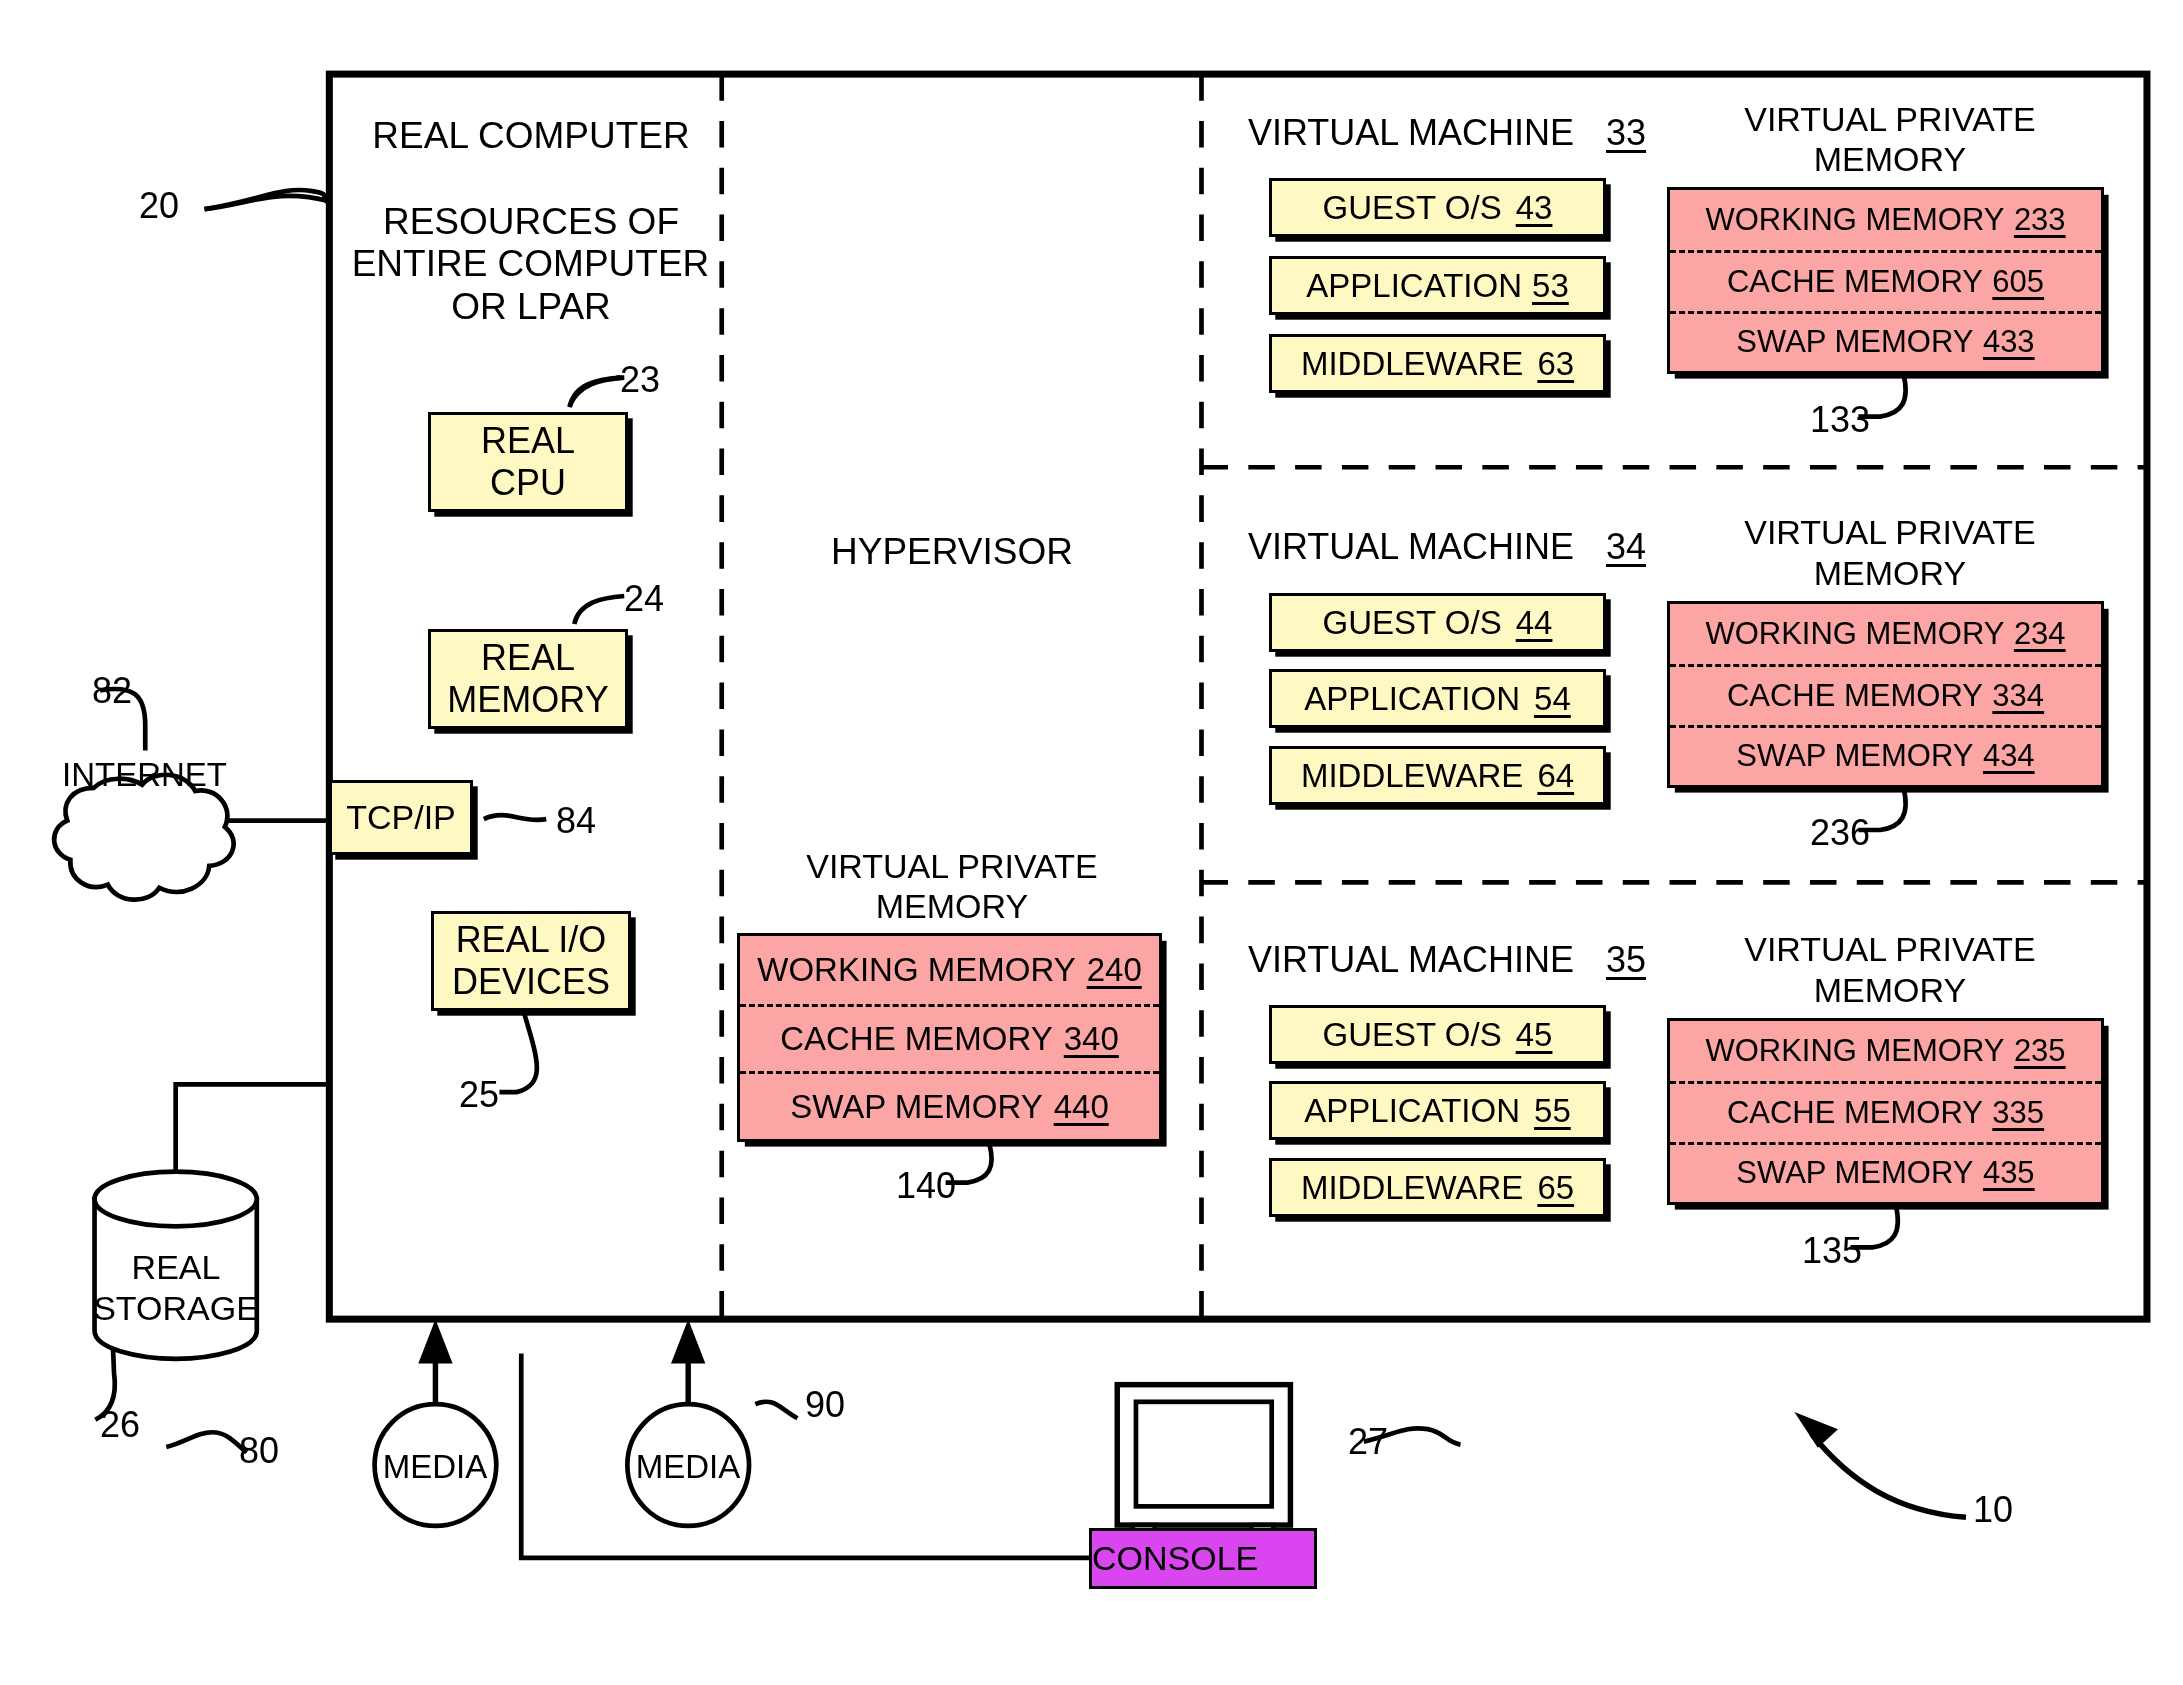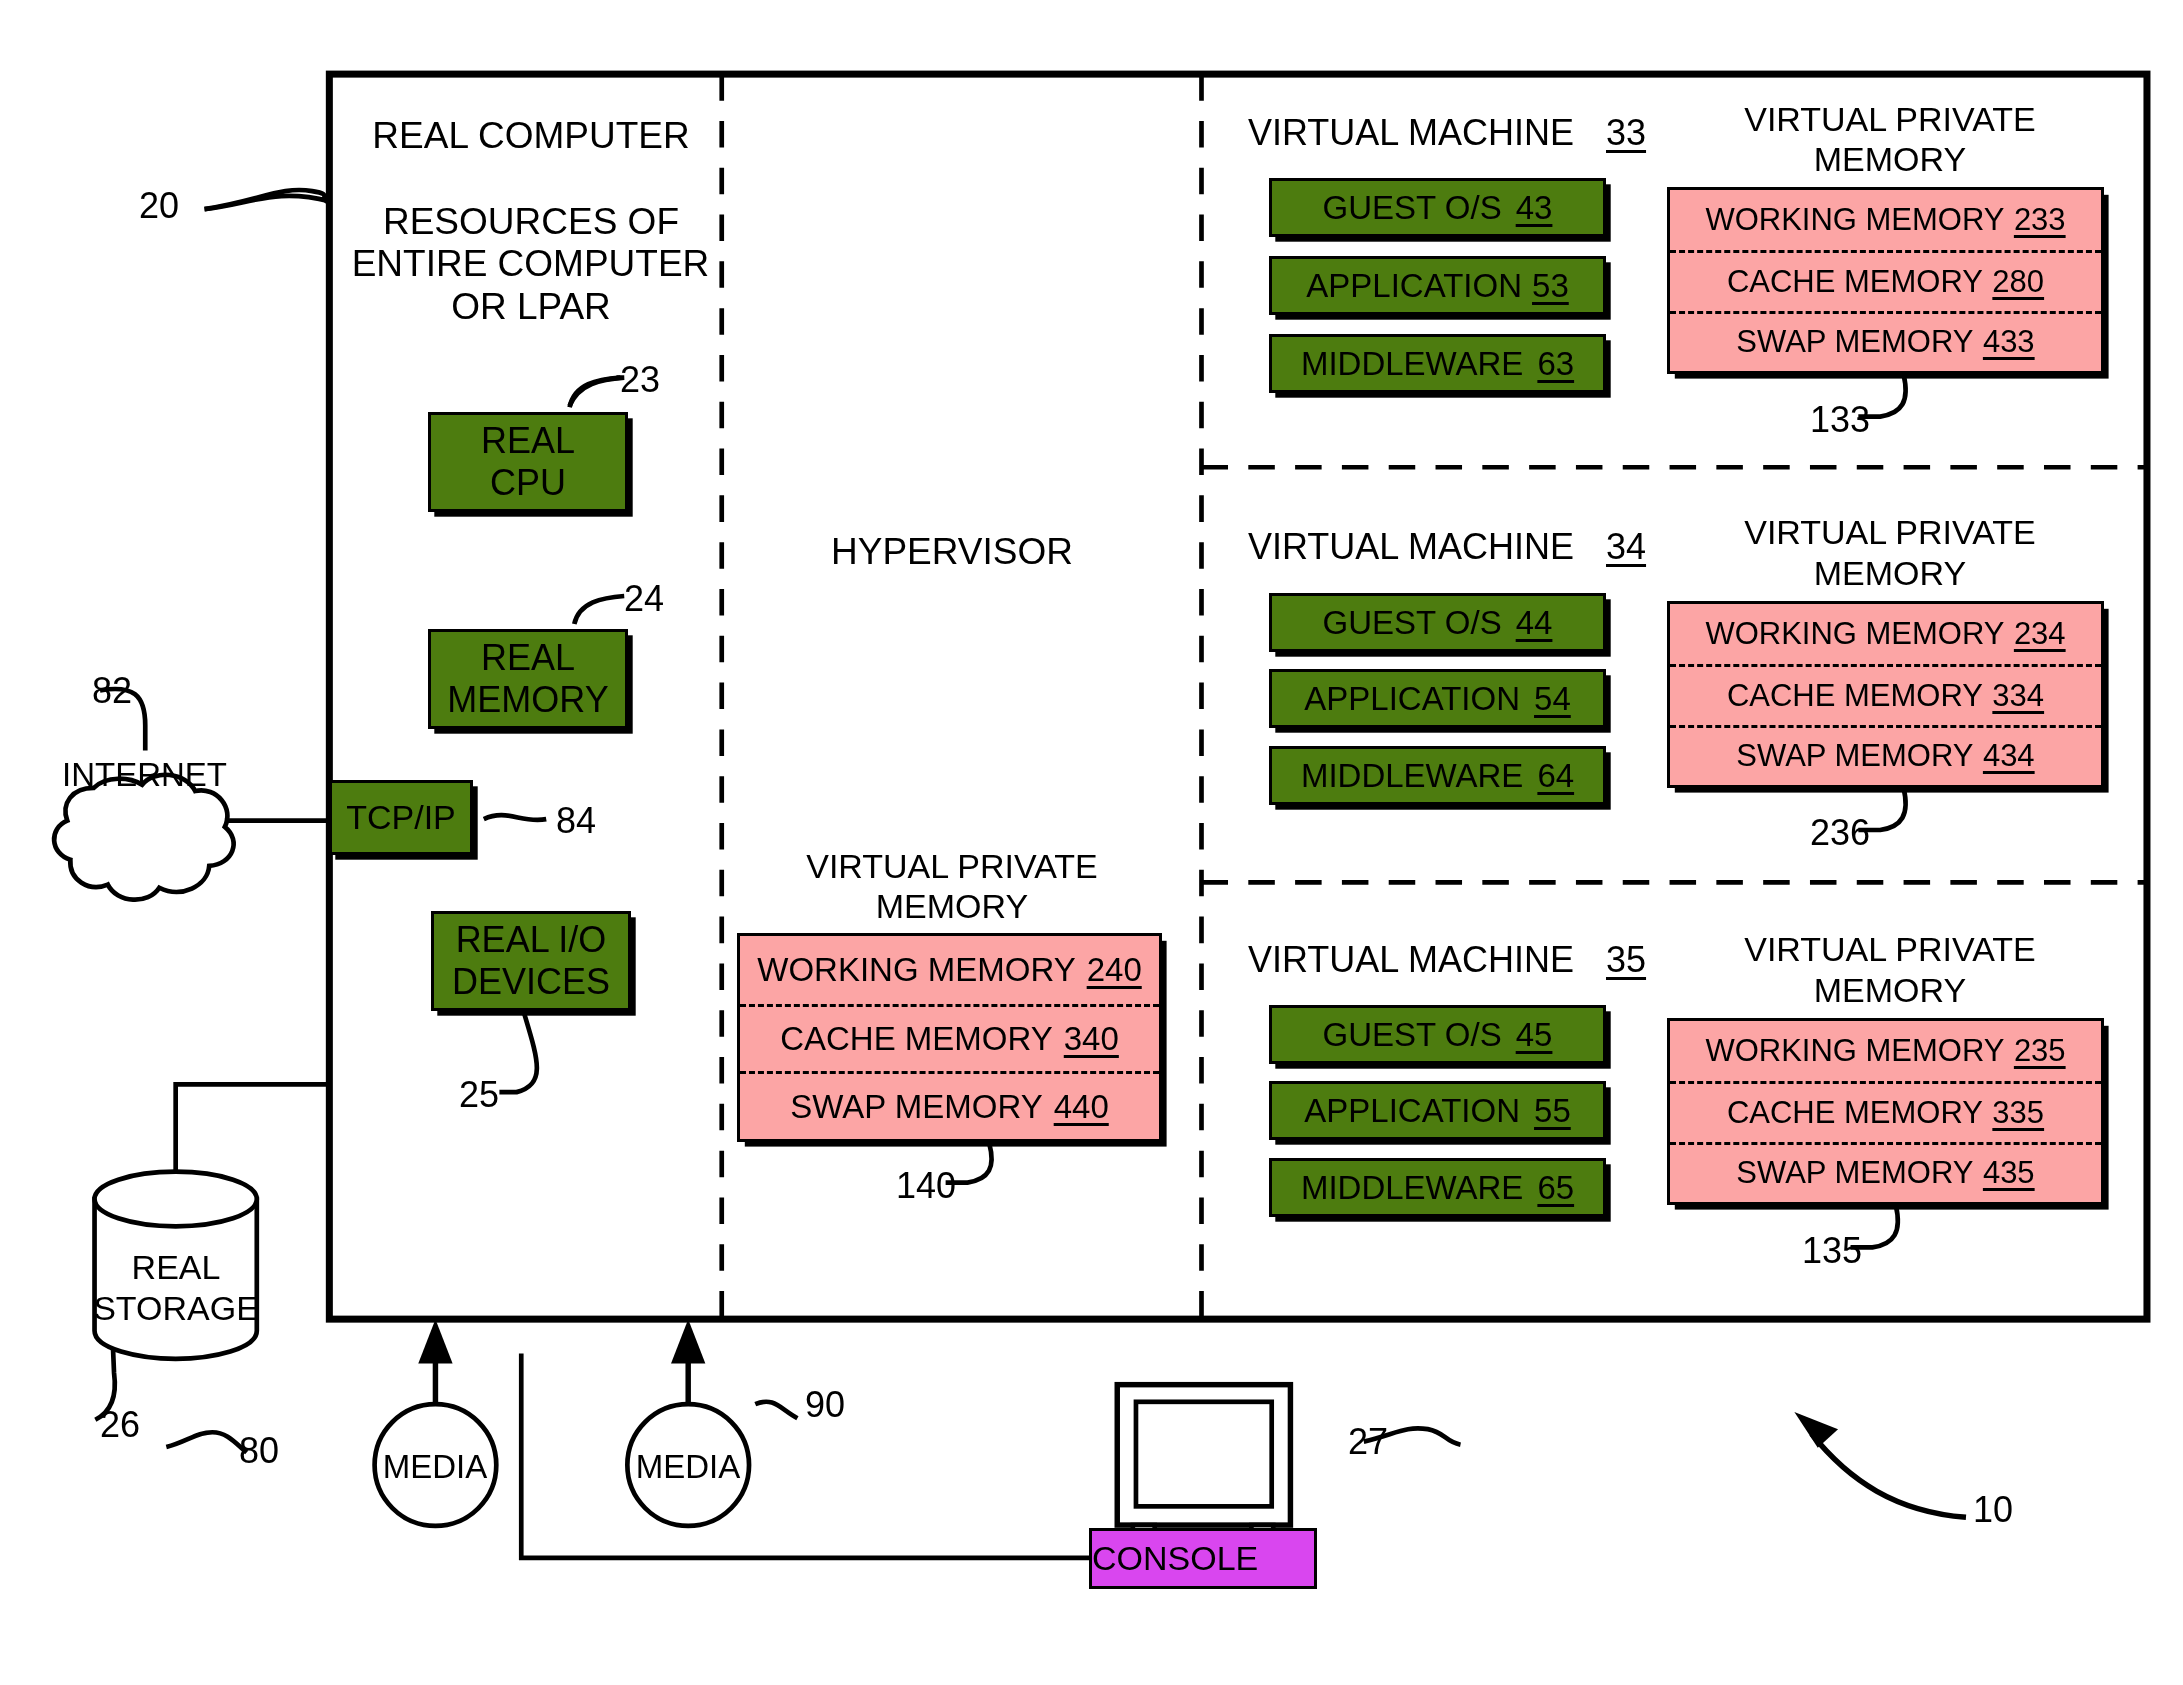--- a/index.html
+++ b/index.html
@@ -8,21 +8,21 @@
   .layer{position:absolute;left:0;top:0;width:2183px;height:1685px;}
   svg.layer{pointer-events:none;}
 
   .txt{position:absolute;white-space:pre;line-height:1.12;}
   .c{text-align:center;}
 
   
   .box{
     position:absolute;
     border:3.1px solid #000;
-    background:#4d7c0f;
+    background:#fef9c3;
     box-shadow:5.5px 5.5px 0 -0.8px #000;
     box-sizing:border-box;
     display:flex;align-items:center;justify-content:center;
     text-align:center;
   }
   .plainbox{
     position:absolute;border:3.1px solid #000;background:#d946ef;
     box-sizing:border-box;display:flex;align-items:center;justify-content:flex-start;
   }
   .memblock{
@@ -234,21 +234,21 @@
   <div class="txt f44 c" style="left:1676px;top:100px;width:428px;">VIRTUAL PRIVATE</div>
   <div class="txt f44 c" style="left:1676px;top:140px;width:428px;">MEMORY</div>
 
   <div class="memblock" style="left:1667px;top:187px;width:437px;height:187px;">
     <div class="memrow">
       <span class="f40">WORKING MEMORY</span>
       <span class="f40 num" style="margin-left:9.4px;">233</span>
     </div>
     <div class="memrow">
       <span class="f40">CACHE MEMORY</span>
-      <span class="f40 num" style="margin-left:9.4px;">280</span>
+      <span class="f40 num" style="margin-left:9.4px;">605</span>
     </div>
     <div class="memrow">
       <span class="f40">SWAP MEMORY</span>
       <span class="f40 num" style="margin-left:9.4px;">433</span>
     </div>
   </div>
   <div class="txt lead" style="left:1810px;top:400px;">133</div>
 
   <div class="txt f46" style="left:1248px;top:527px;">VIRTUAL MACHINE</div>
   <div class="txt f46 num" style="left:1606px;top:527px;">34</div>

